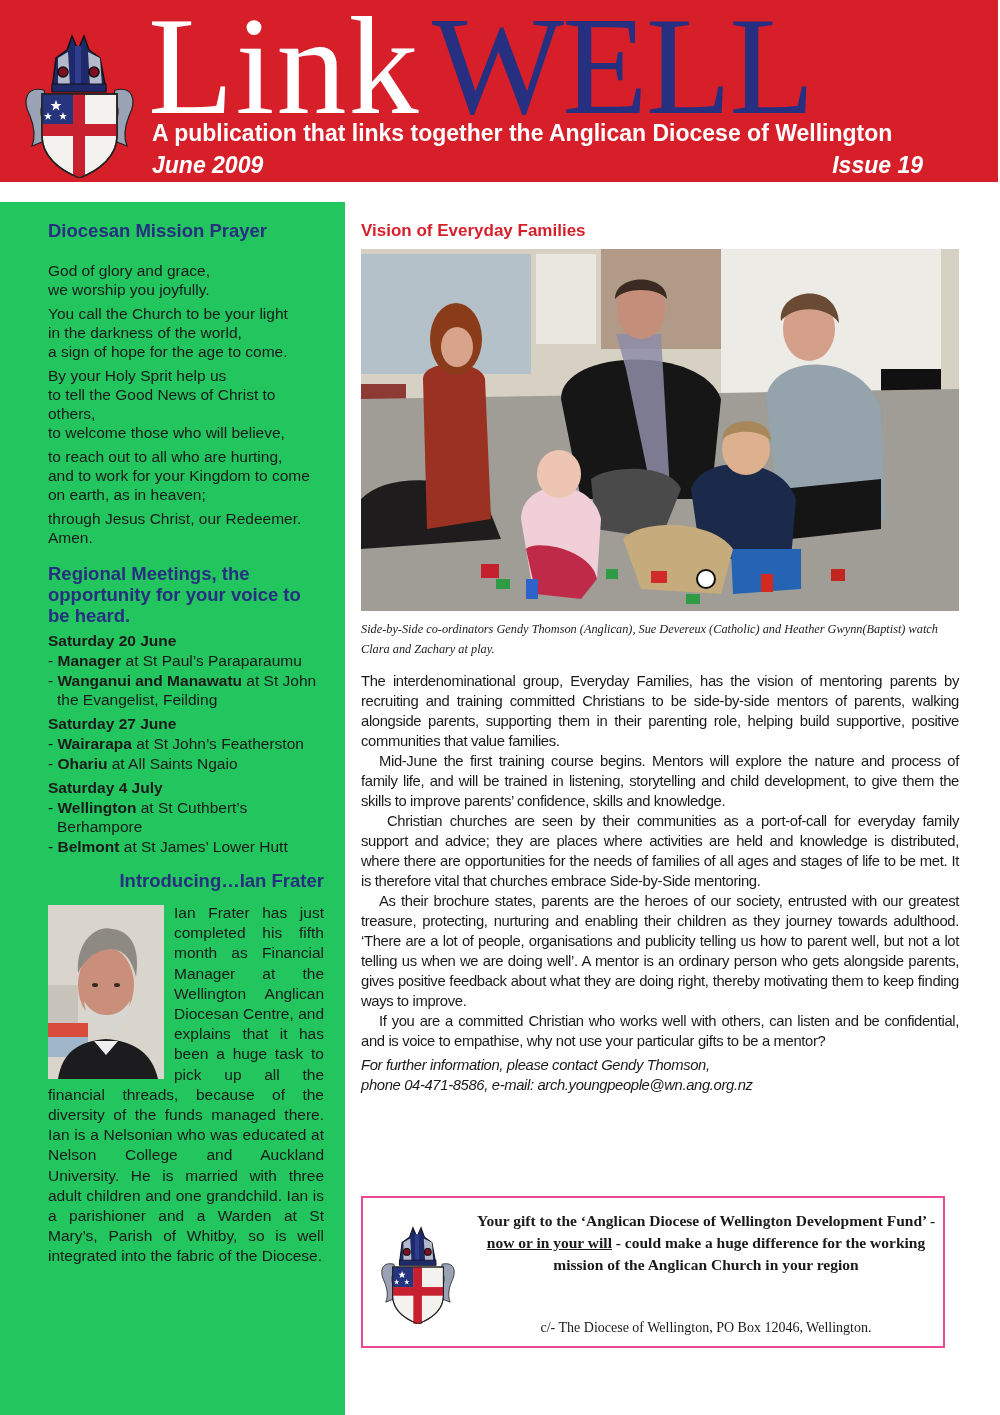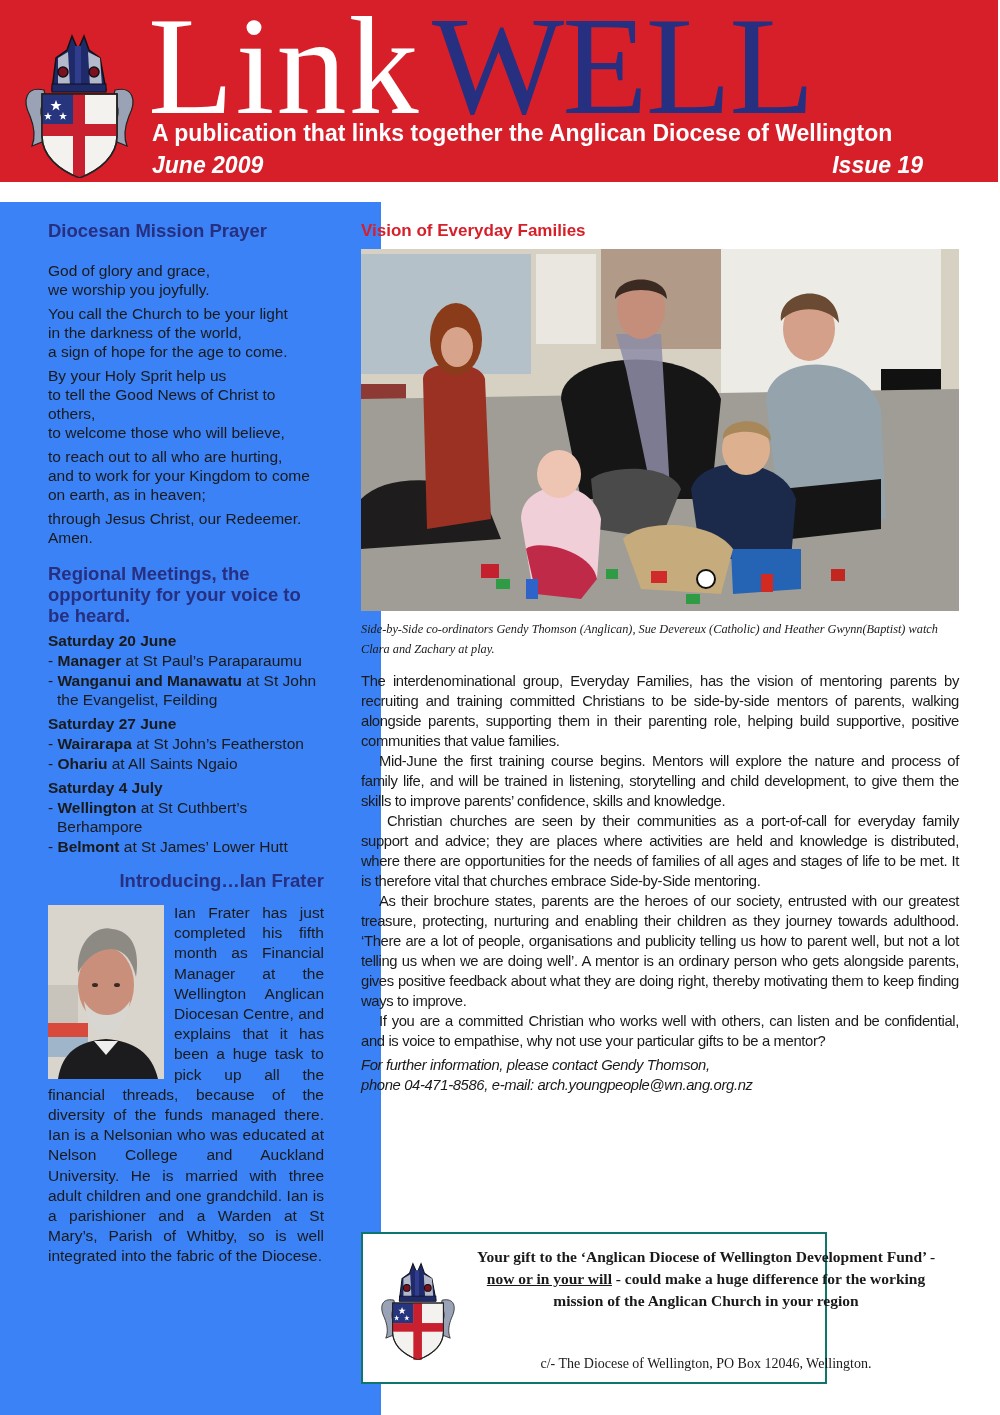--- a/index.html
+++ b/index.html
@@ -31,22 +31,22 @@
     position: absolute; left: 152px; top: 152px;
     font-size: 23px; font-weight: bold; font-style: italic; color: #ffffff;
   }
   .issue-num {
     position: absolute; right: 75px; top: 152px;
     font-size: 23px; font-weight: bold; font-style: italic; color: #ffffff;
   }
 
   
   .sidebar {
-    position: absolute; left: 0; top: 202px; width: 381px; height: 1213px;
-    background: #3b82f6;
+    position: absolute; left: 0; top: 202px; width: 345px; height: 1213px;
+    background: #22c55e;
   }
   .side-inner { position: absolute; left: 48px; top: 18px; width: 276px; }
   .side-h {
     font-size: 18.5px; font-weight: bold; color: #262f80; line-height: 21px;
   }
   .side-h.h1 { margin-bottom: 20px; }
   .prayer p { font-size: 15.5px; line-height: 19px; margin-bottom: 5px; }
   .side-h.h2 { margin-top: 16px; margin-bottom: 4px; }
   .para { font-size: 15.5px; line-height: 19px; text-align: justify; }
   .meet-date { font-size: 15.5px; font-weight: bold; line-height: 19px; margin-top: 5px; }
@@ -79,22 +79,22 @@
     text-align: justify; letter-spacing: -0.35px;
   }
   .article p.ind { text-indent: 18px; }
   .article p.ind2 { text-indent: 26px; }
   .contact {
     margin-top: 4px; font-style: italic; font-size: 14.8px; line-height: 20px; letter-spacing: -0.3px;
   }
 
   
   .appeal {
-    position: absolute; left: 361px; top: 1232px; width: 466px; height: 152px;
-    border: 2px solid #0f766e;
+    position: absolute; left: 361px; top: 1196px; width: 584px; height: 152px;
+    border: 2px solid #ec4899;
     background: #fff;
   }
   .appeal .crest { left: 16px; top: 20px; width: 78px; height: 110px; }
   .appeal-text {
     position: absolute; left: 108px; top: 12px; width: 470px; text-align: center;
     font-family: "Liberation Serif", serif; font-weight: bold; font-size: 15.5px; line-height: 22px;
   }
   .appeal-text u { text-decoration: underline; }
   .appeal-addr {
     position: absolute; left: 108px; top: 122px; width: 470px; text-align: center;

